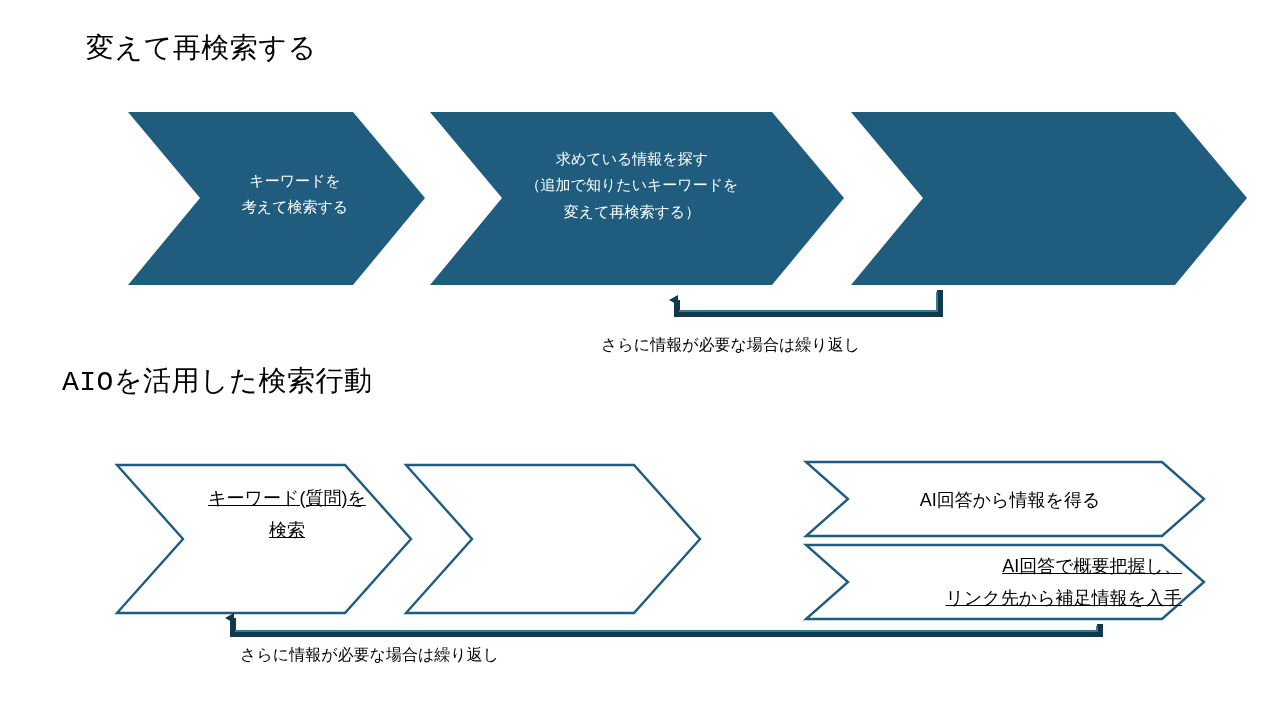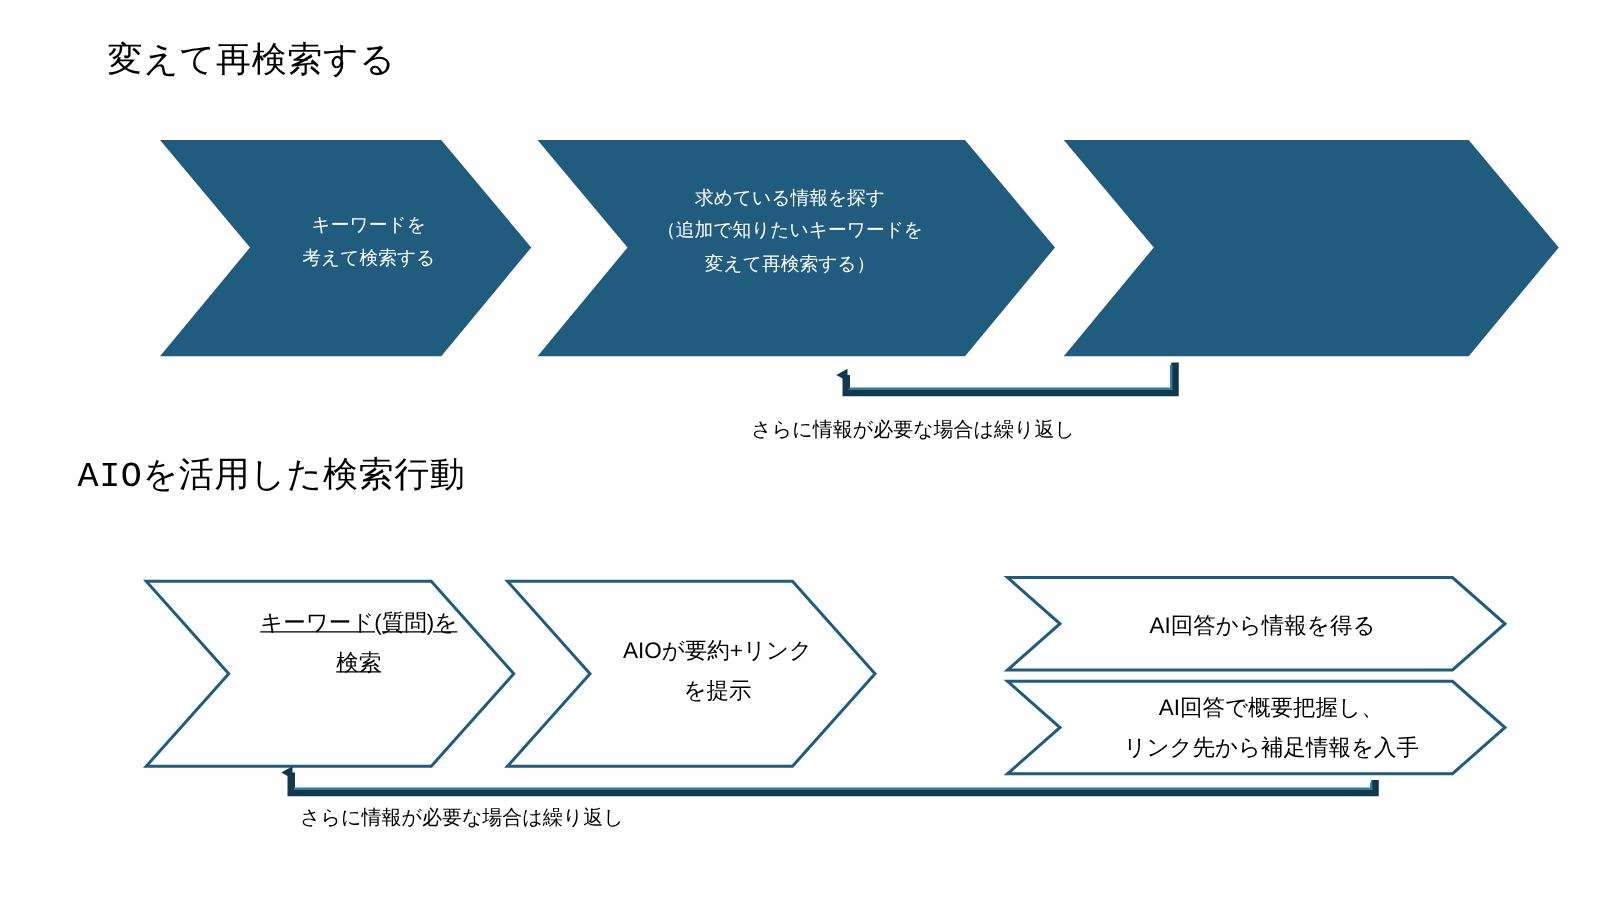--- a/index.html
+++ b/index.html
@@ -68,21 +68,21 @@
 
   
   #label-s1 { left: 190px; top: 168px; width: 210px; }
   #label-s2 { left: 472px; top: 146px; width: 320px; }
   #label-s3 { left: 880px; top: 146px; width: 230px; }
 
   
   #label-o1 { left: 168px; top: 483px; width: 238px; text-decoration: underline; }
   #label-o2 { left: 455px; top: 505px; width: 238px; }
   #label-o3 { left: 860px; top: 485px; width: 300px; }
-  #label-o4 { left: 852px; top: 551px; width: 330px; text-align: center; }
+  #label-o4 { left: 852px; top: 551px; width: 330px; text-align: right; text-decoration: underline; }
 
   #caption-top    { left: 601px; top: 335px; }
   #caption-bottom { left: 240px; top: 645px; }
 </style>
 </head>
 <body>
 
 <div id="slide">
 
   <svg id="stage" viewBox="0 0 1280 720">
@@ -131,22 +131,20 @@
 変えて再検索する）</div>
 
 
   <div class="loop-caption" id="caption-top">さらに情報が必要な場合は繰り返し</div>
 
   <div class="section-title" id="title-bottom">AIOを活用した検索行動</div>
 
   <div class="chev-label outline-label" id="label-o1">キーワード(質問)を
 検索</div>
 
-  <div class="chev-label outline-label" id="label-o2">AIOが要約+リンク
-を提示</div>
 
   <div class="chev-label outline-label" id="label-o3">AI回答から情報を得る</div>
 
   <div class="chev-label outline-label" id="label-o4">AI回答で概要把握し、
 リンク先から補足情報を入手</div>
 
   <div class="loop-caption" id="caption-bottom">さらに情報が必要な場合は繰り返し</div>
 
 </div>
 

